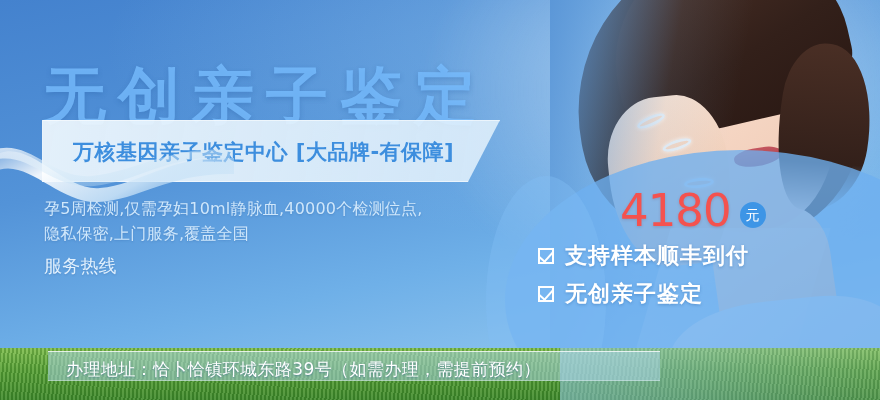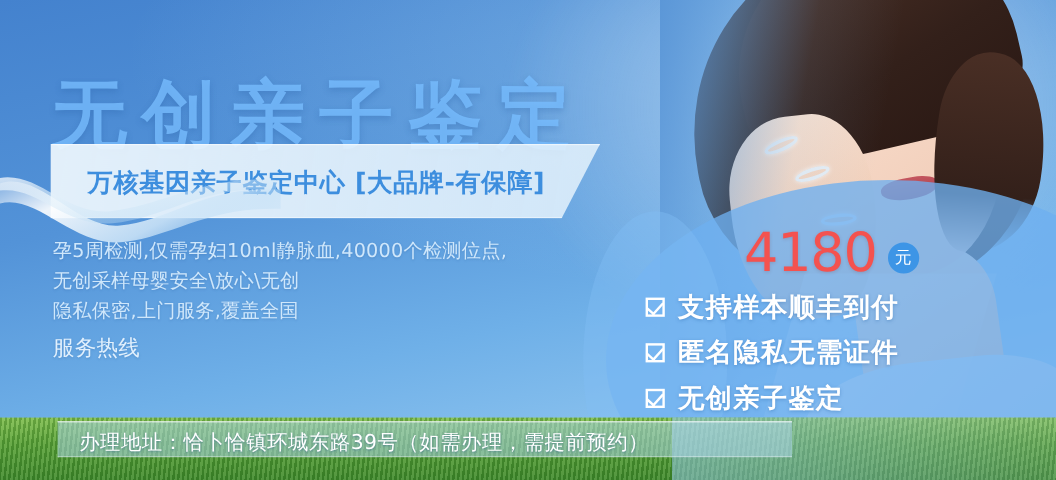--- a/index.html
+++ b/index.html
@@ -416,21 +416,20 @@
         <stop offset="0%" stop-color="#ffffff" stop-opacity="0.75"></stop>
         <stop offset="100%" stop-color="#a8d2f0" stop-opacity="0.25"></stop>
       </linearGradient>
     </defs>
     <path d="M0,36 C38,-4 74,64 116,60 C158,56 188,26 250,30 L250,46 C186,44 156,72 114,74 C70,76 34,16 0,52 Z" fill="url(#rg)"></path>
     <path d="M4,24 C44,6 66,52 108,48 C150,44 186,18 246,22 L246,30 C184,26 154,54 110,58 C64,62 44,18 4,34 Z" fill="url(#rg2)"></path>
   </svg>
 
   <div class="body-copy">
     <div>孕5周检测,仅需孕妇10ml静脉血,40000个检测位点,</div>
-    <div>无创采样母婴安全\放心\无创</div>
     <div>隐私保密,上门服务,覆盖全国</div>
     <div class="hotline-label">服务热线</div>
   </div>
 
 
   <div class="address-bar">
     <div class="address-text">办理地址：恰卜恰镇环城东路39号（如需办理，需提前预约）</div>
   </div>
 
   <div class="price-wrap">
@@ -438,21 +437,17 @@
     <div class="price-unit">元</div>
   </div>
 
   <div class="features">
     <div class="feature-item">
       <span class="check-box"></span>
       <span class="feature-label">支持样本顺丰到付</span>
     </div>
     <div class="feature-item">
       <span class="check-box"></span>
-      <span class="feature-label">匿名隐私无需证件</span>
-    </div>
-    <div class="feature-item">
-      <span class="check-box"></span>
       <span class="feature-label">无创亲子鉴定</span>
     </div>
   </div>
 
 </div>
 
 </body></html>

